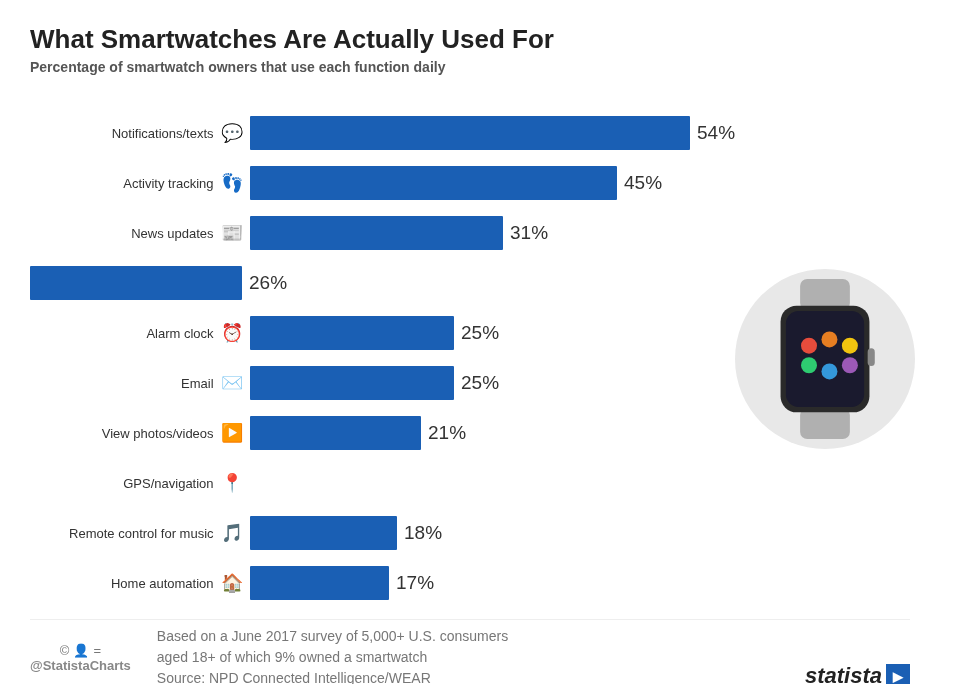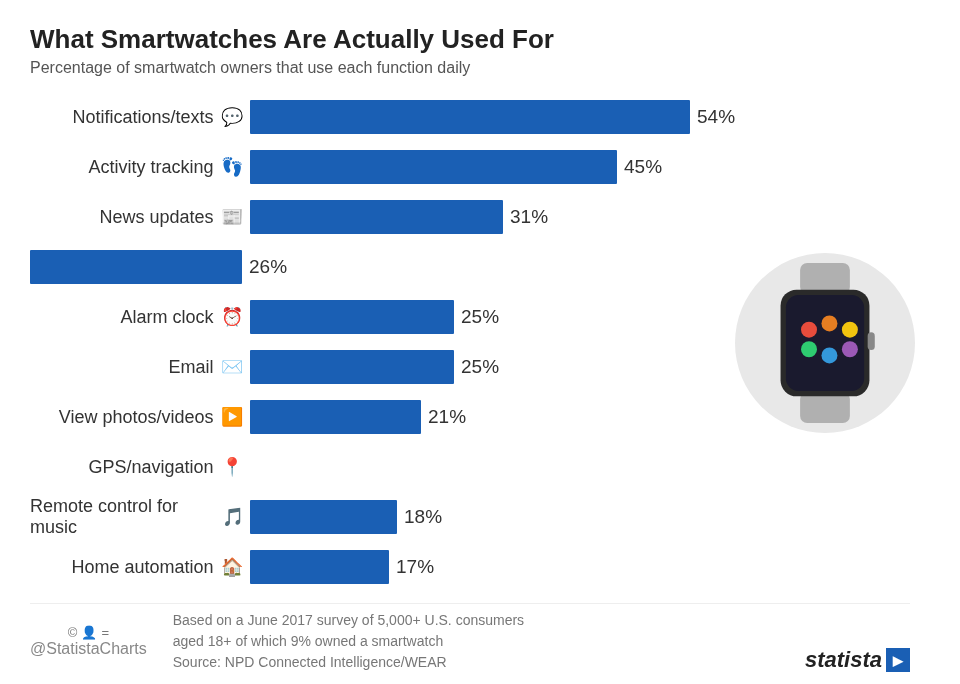--- a/index.html
+++ b/index.html
@@ -17,23 +17,24 @@
       padding: 24px 30px 20px 30px;
       position: relative;
     }
     .title {
       font-size: 26px;
       font-weight: bold;
       color: #222;
       margin-bottom: 4px;
     }
     .subtitle {
-      font-size: 16px;
+      font-size: 14px;
       color: #555;
-      margin-bottom: 16px;
+      margin-bottom: 34px;
+      font-weight: bold;
     }
     .chart-area {
       display: flex;
       flex-direction: row;
       width: 100%;
     }
     .bars-section {
       flex: 1;
       display: flex;
       flex-direction: column;
@@ -47,21 +48,21 @@
     }
     .bar-label-area {
       width: 220px;
       display: flex;
       align-items: center;
       justify-content: flex-end;
       gap: 8px;
       padding-right: 6px;
     }
     .bar-label {
-      font-size: 18px;
+      font-size: 13px;
       color: #333;
       text-align: left;
     }
     .bar-icon {
       font-size: 18px;
       color: #aaa;
       min-width: 22px;
       text-align: center;
     }
     .bar-track {
@@ -122,23 +123,23 @@
       flex-direction: column;
       align-items: center;
     }
     .cc-row {
       display: flex;
       gap: 4px;
       font-size: 13px;
       color: #777;
     }
     .cc-label {
-      font-size: 16px;
+      font-size: 13px;
       color: #888;
-      font-weight: normal;
+      font-weight: bold;
     }
     .footer-note {
       font-size: 14px;
       color: #777;
       line-height: 1.5;
       margin-left: 16px;
     }
     .statista-logo {
       font-size: 22px;
       color: #222;

